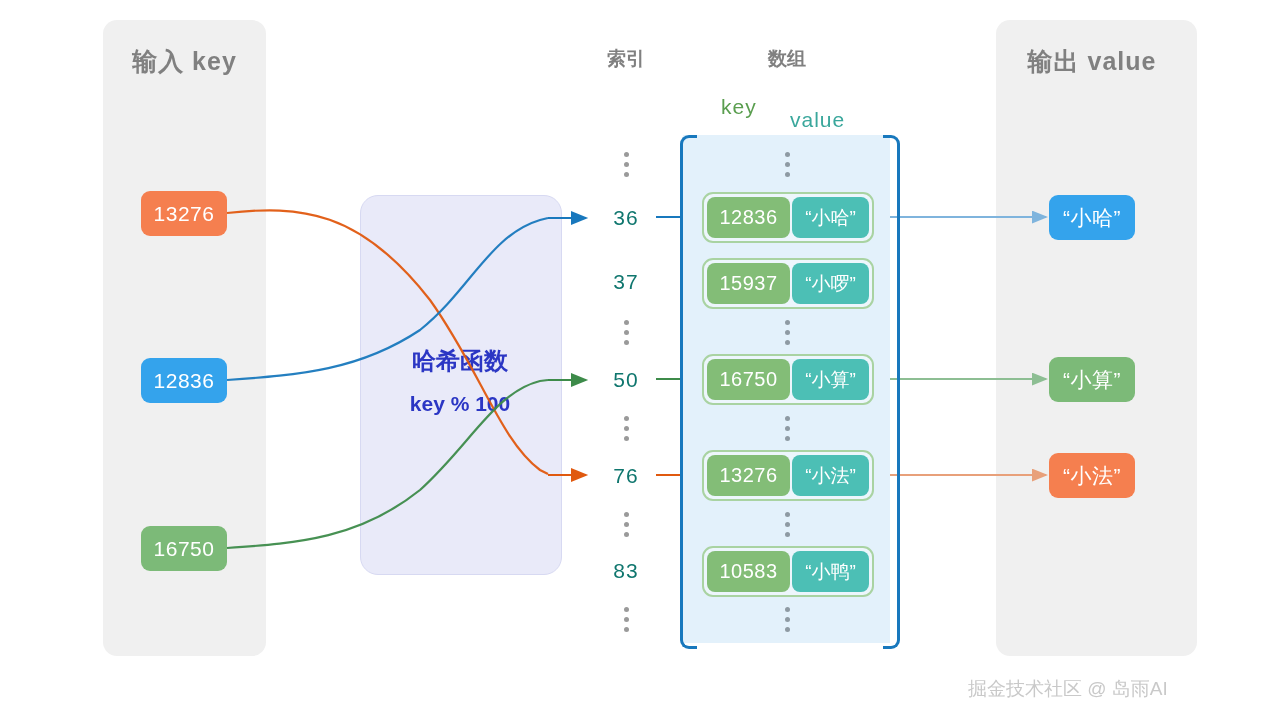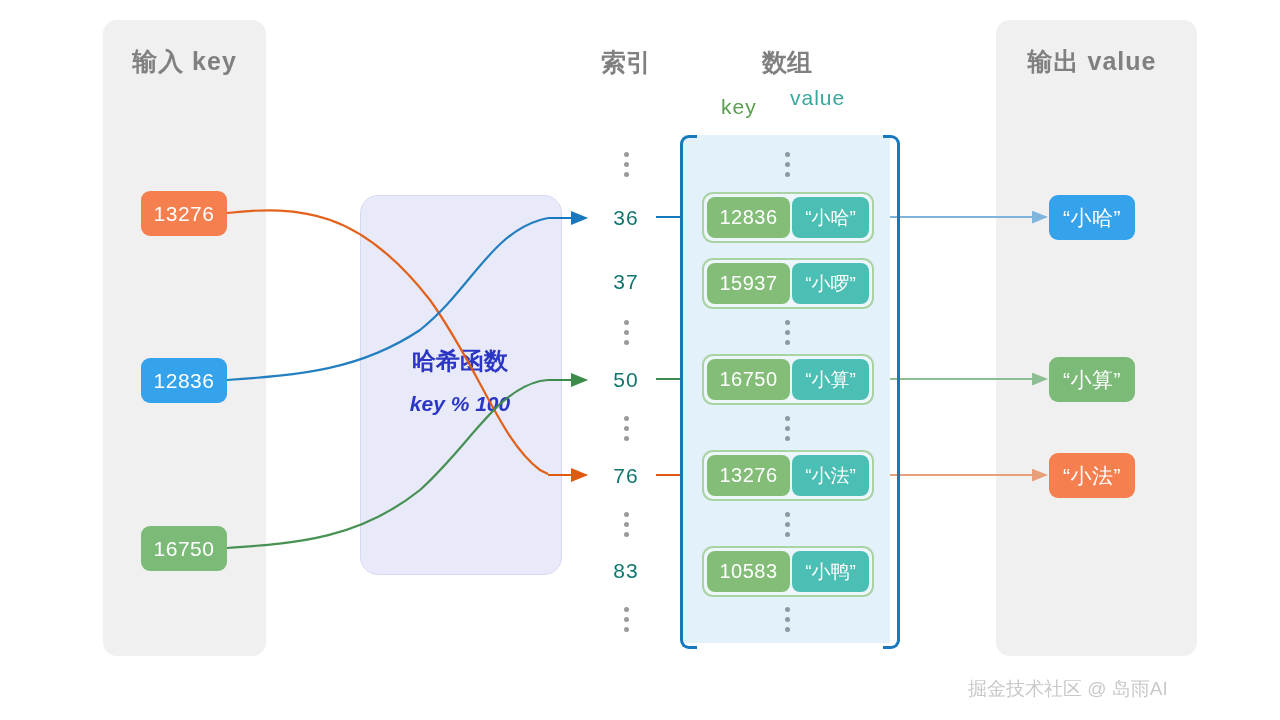--- a/index.html
+++ b/index.html
@@ -75,21 +75,21 @@
   
   .dots{position:absolute;width:10px;}
   .dots i{
     display:block;width:5px;height:5px;border-radius:50%;
     background:#9a9a9a;margin:0 auto 5px auto;
   }
   .dots.blue i{background:#8e9aa3;}
 
   
   .col-head{
-    position:absolute;text-align:center;font-size:25px;
+    position:absolute;text-align:center;font-size:19px;
     font-weight:bold;color:#808080;white-space:nowrap;
   }
   .kv-head{
     position:absolute;font-size:21px;white-space:nowrap;letter-spacing:1px;
   }
   .kv-key{color:#5a9e4f;}
   .kv-val{color:#3aa79c;}
 
   
   .caption{
@@ -107,21 +107,21 @@
 <div class="stage">
 
   <div class="panel" style="left:103px;top:20px;width:163px;height:636px;"></div>
   <div class="panel-title" style="left:103px;top:45px;width:163px;">输入 key</div>
 
   <div class="panel" style="left:996px;top:20px;width:201px;height:636px;"></div>
   <div class="panel-title" style="left:996px;top:45px;width:192px;">输出 value</div>
 
   <div class="hashbox"></div>
   <div class="hash-label" style="left:360px;top:345px;width:200px;font-size:24px;">哈希函数</div>
-  <div class="hash-label" style="left:360px;top:392px;width:200px;font-size:21px;font-style:italic;">key % 100</div>
+  <div class="hash-label" style="left:360px;top:392px;width:200px;font-size:21px;">key % 100</div>
 
   <svg class="overlay" viewBox="0 0 1280 720">
     <defs>
       <marker id="ah-blue" markerWidth="9" markerHeight="9" refX="7" refY="3.2" orient="auto">
           <path d="M0,0 L8,3.2 L0,6.4 z" fill="#1878bd"></path>
         </marker>
       <marker id="ah-green" markerWidth="9" markerHeight="9" refX="7" refY="3.2" orient="auto">
           <path d="M0,0 L8,3.2 L0,6.4 z" fill="#3d8b4a"></path>
         </marker>
       <marker id="ah-orange" markerWidth="9" markerHeight="9" refX="7" refY="3.2" orient="auto">
@@ -165,21 +165,21 @@
   <div class="chip chip-blue" style="left:141px;top:358px;width:86px;height:45px;">12836</div>
   <div class="chip chip-green" style="left:141px;top:526px;width:86px;height:45px;">16750</div>
 
   <div class="chip chip-blue" style="left:1049px;top:195px;width:86px;height:45px;">“小哈”</div>
   <div class="chip chip-green" style="left:1049px;top:357px;width:86px;height:45px;">“小算”</div>
   <div class="chip chip-orange" style="left:1049px;top:453px;width:86px;height:45px;">“小法”</div>
 
   <div class="col-head" style="left:581px;top:46px;width:90px;">索引</div>
   <div class="col-head" style="left:742px;top:46px;width:90px;">数组</div>
   <div class="kv-head kv-key" style="left:721px;top:95px;">key</div>
-  <div class="kv-head kv-val" style="left:790px;top:86px;">value</div>
+  <div class="kv-head kv-val" style="left:790px;top:108px;">value</div>
 
   <div class="array-box"></div>
   <div class="bracket bracket-l"></div>
   <div class="bracket bracket-r"></div>
 
   <div class="idx" style="left:601px;top:206px;">36</div>
   <div class="idx" style="left:601px;top:270px;">37</div>
   <div class="idx" style="left:601px;top:368px;">50</div>
   <div class="idx" style="left:601px;top:464px;">76</div>
   <div class="idx" style="left:601px;top:559px;">83</div>

